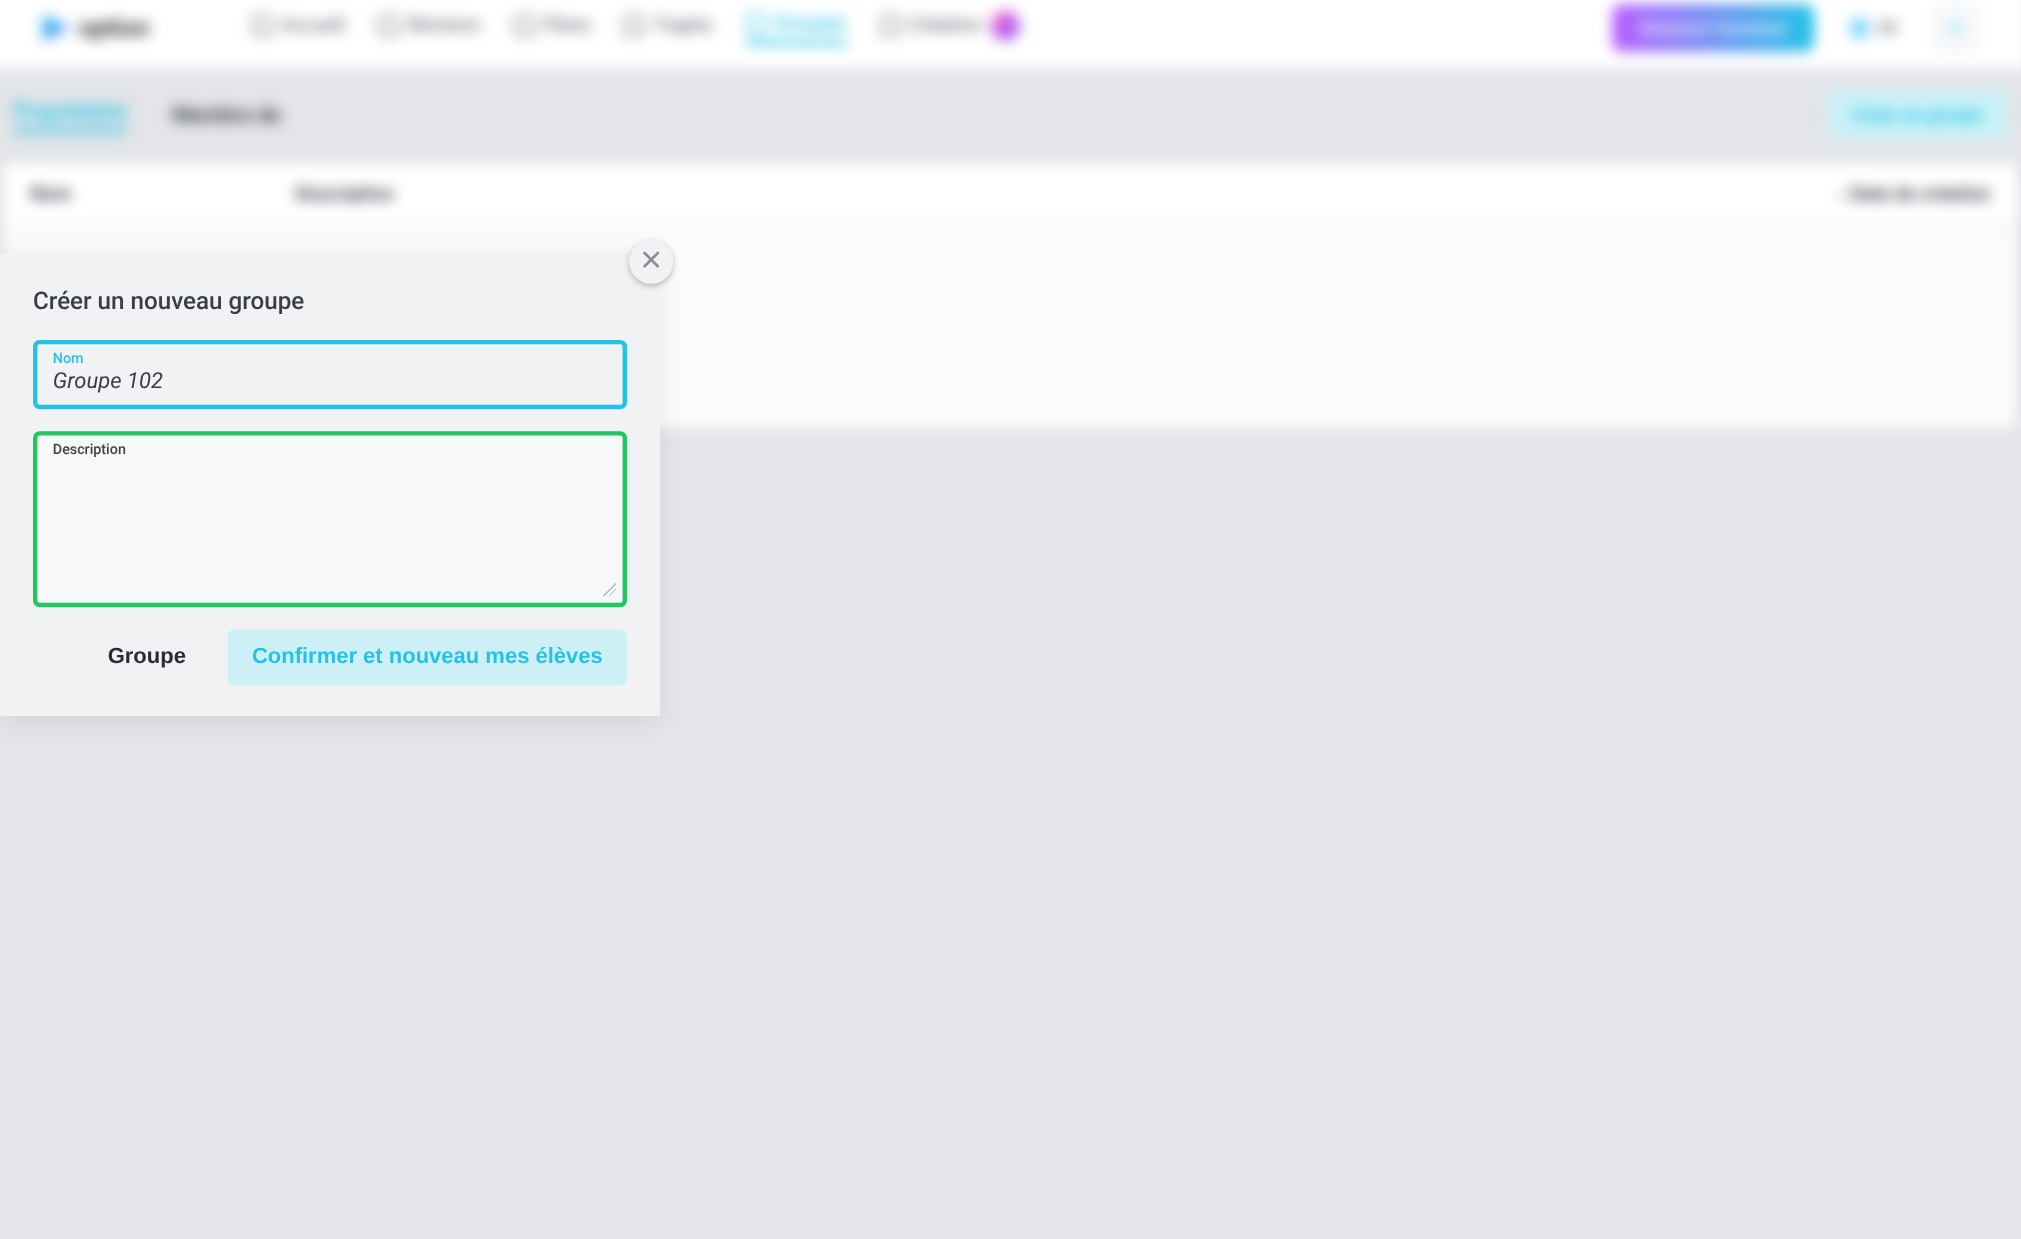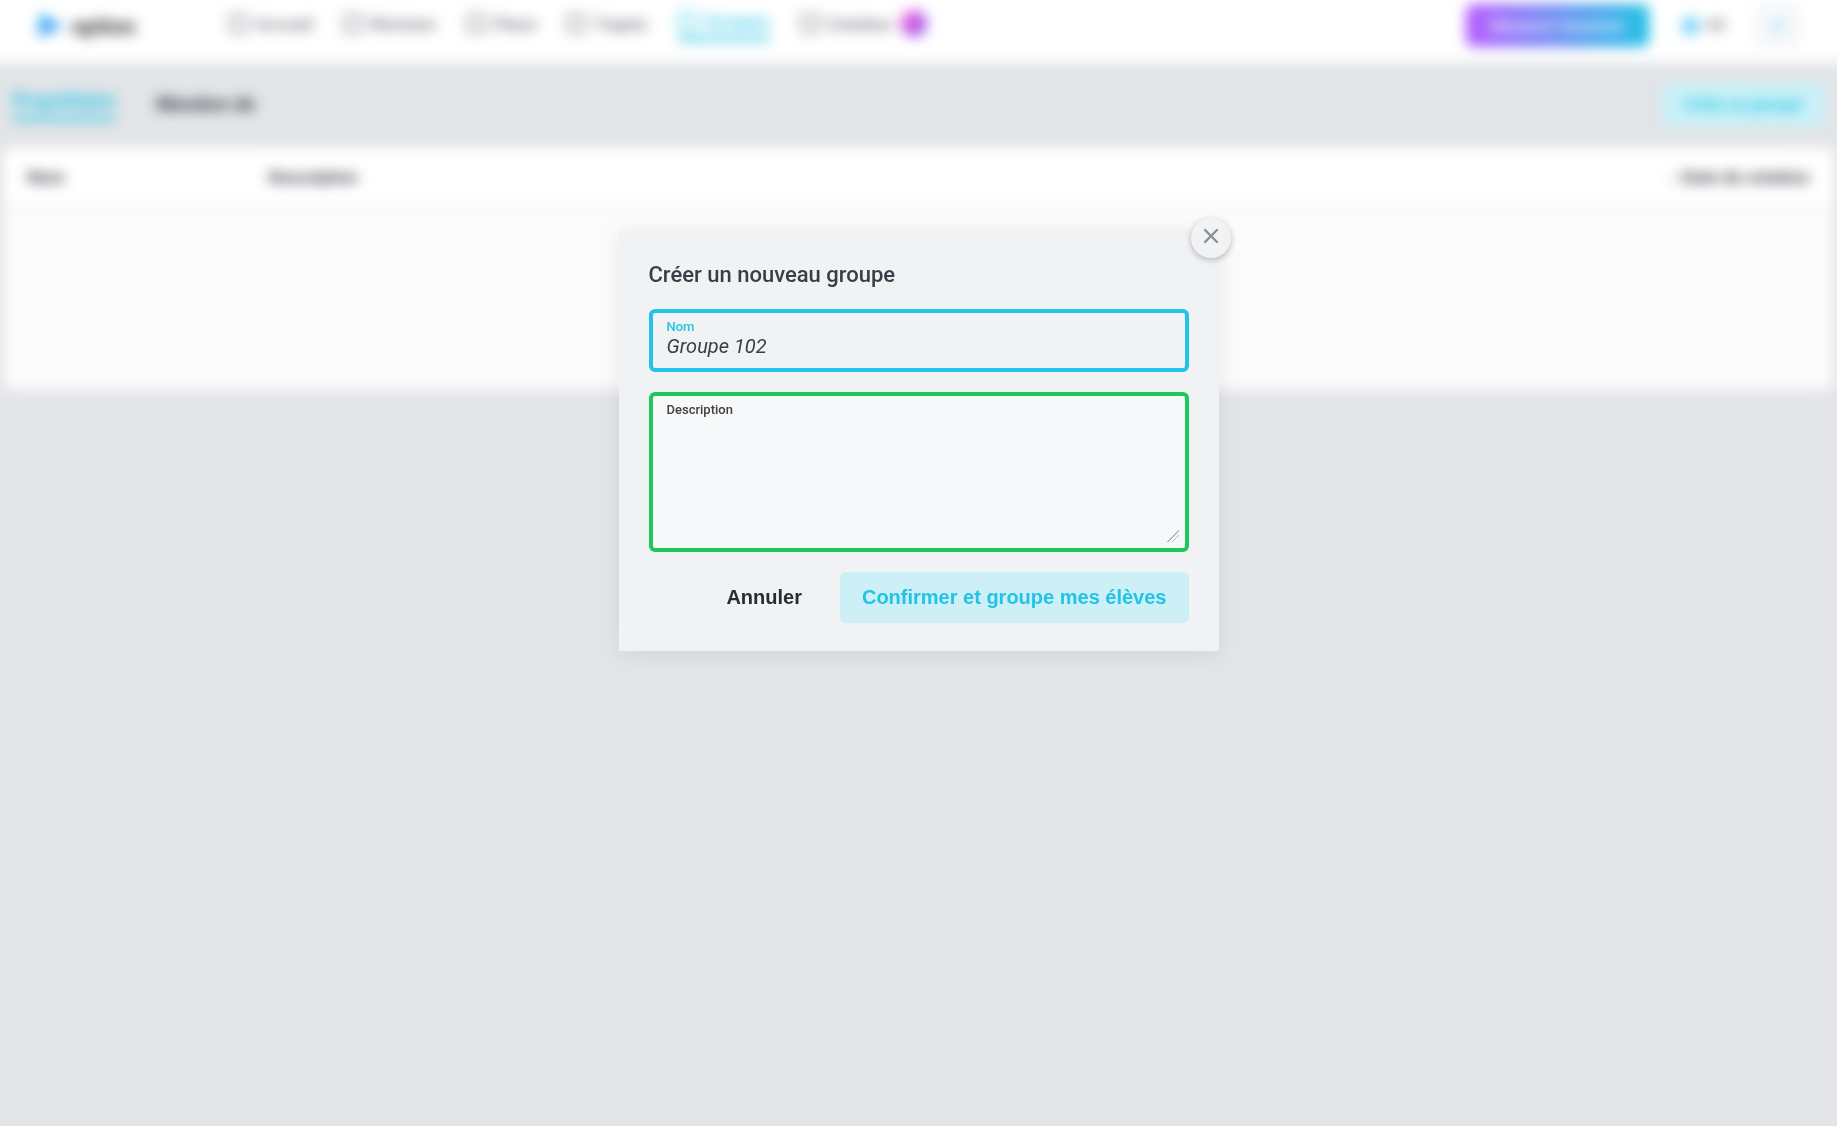--- a/index.html
+++ b/index.html
@@ -97,21 +97,21 @@
   }
   .thead .c3 { margin-left: auto; }
   .trow-empty { height: 180px; }
 
   
   .modal-wrap {
     position: absolute;
     inset: 0;
     display: flex;
     align-items: flex-start;
-    justify-content: center;
+    justify-content: flex-start;
     padding-top: 230px;
   }
   .modal {
     width: 600px;
     background: #f1f2f4;
     border-radius: 2px;
     box-shadow: 0 4px 24px rgba(0,0,0,.08);
     padding: 32px 30px 28px;
     position: relative;
   }
@@ -250,17 +250,17 @@
       <div class="field-label">Nom</div>
       <input class="field-input" value="Groupe 102" style="">
     </div>
 
     <div class="field textarea">
       <div class="field-label">Description</div>
       <div class="resize-handle"></div>
     </div>
 
     <div class="modal-actions">
-      <button class="btn-cancel">Annuler</button>
-      <button class="btn-confirm">Confirmer et groupe mes élèves</button>
+      <button class="btn-cancel">Groupe</button>
+      <button class="btn-confirm">Confirmer et nouveau mes élèves</button>
     </div>
   </div>
 </div>
 
 </body></html>

